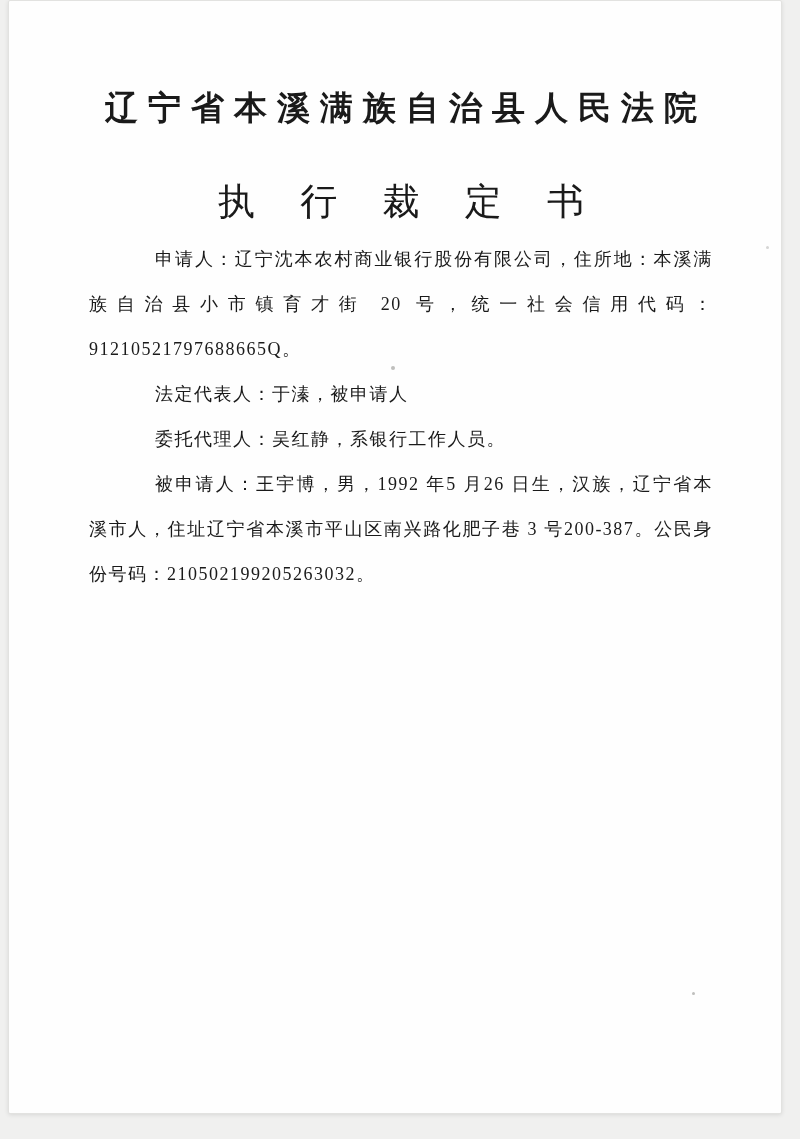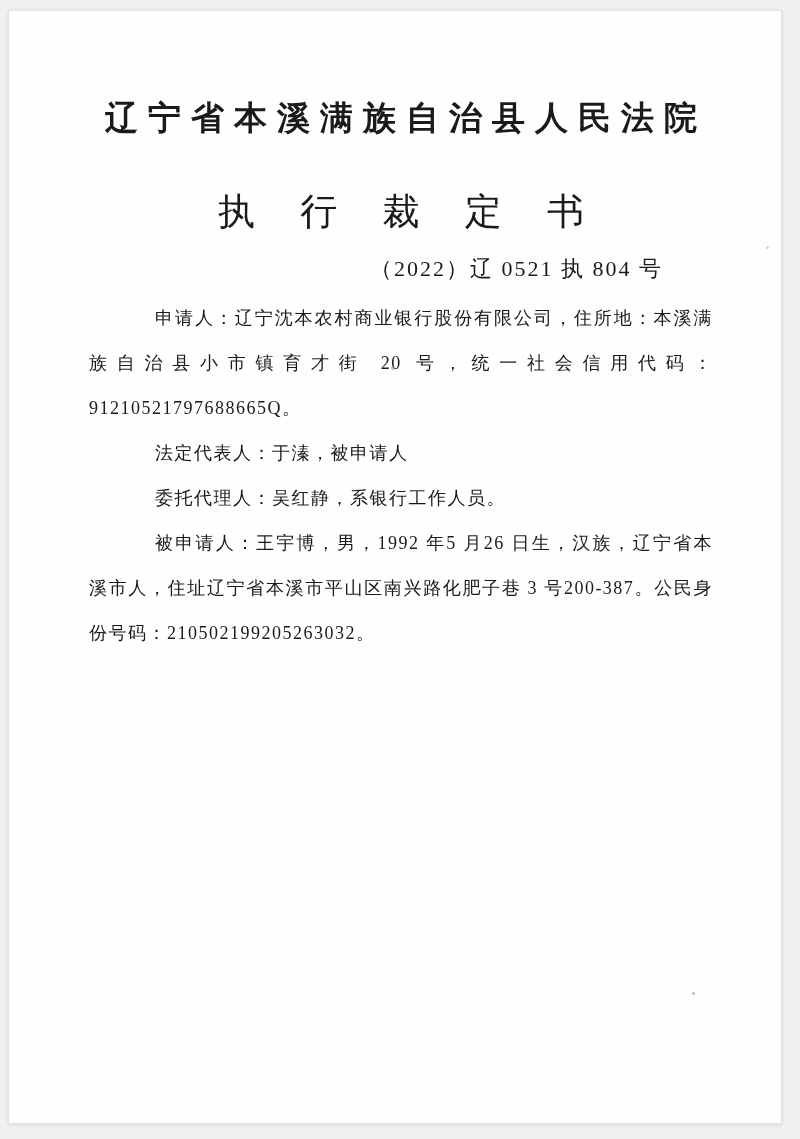--- a/index.html
+++ b/index.html
@@ -16,21 +16,21 @@
     width: 800px;
     height: 1139px;
     background: var(--backdrop);
     position: relative;
     overflow: hidden;
     font-family: "Liberation Serif", "DejaVu Serif", serif;
   }
   .page {
     position: absolute;
     left: 8px;
-    top: 10px;
+    top: 0;
     width: 774px;
     height: 1114px;
     background: var(--page-bg);
     border: 1px solid #e2e2e0;
     border-radius: 2px;
     box-shadow: 0 1px 4px rgba(0,0,0,0.10);
     color: var(--ink);
     padding: 0 68px 0 80px;
     overflow: hidden;
   }
@@ -91,21 +91,20 @@
 </style>
 </head>
 <body>
 
 <div class="page">
 
   <h1 class="court-name">辽宁省本溪满族自治县人民法院</h1>
 
   <h2 class="doc-title">执 行 裁 定 书</h2>
 
-  <div class="case-number">（2022）辽 0521 执 804 号</div>
 
   <div class="body-text">
     <p>申请人：辽宁沈本农村商业银行股份有限公司，住所地：本溪满族自治县小市镇育才街 20 号，统一社会信用代码：91210521797688665Q。</p>
     <p>法定代表人：于溱，被申请人</p>
     <p>委托代理人：吴红静，系银行工作人员。</p>
     <p>被申请人：王宇博，男，1992 年5 月26 日生，汉族，辽宁省本溪市人，住址辽宁省本溪市平山区南兴路化肥子巷 3 号200-387。公民身份号码：210502199205263032。</p>
   </div>
 
 </div>
 

